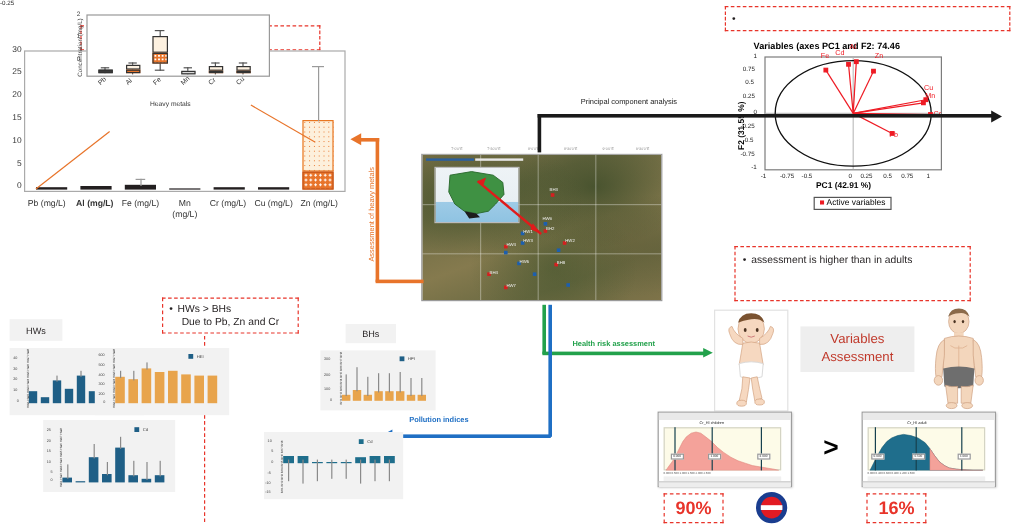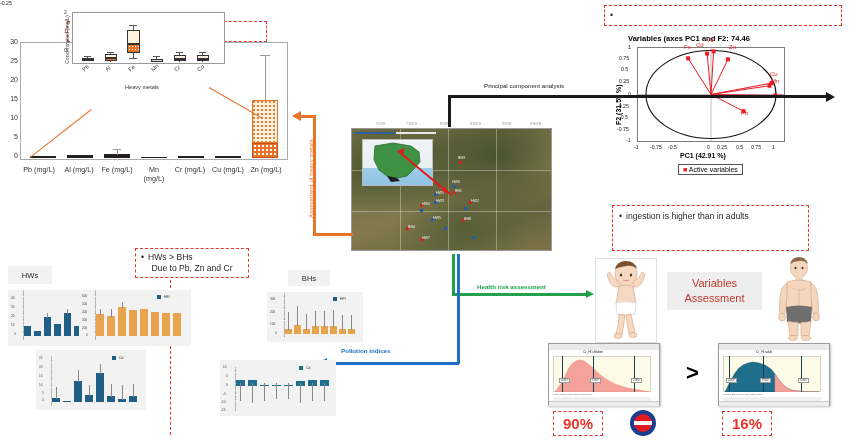--- a/index.html
+++ b/index.html
@@ -155,21 +155,21 @@
 
 <div class="zbar-top" style="left:252px;top:100px;width:26px;height:43px;"></div>
 <div class="zbar-bot" style="left:252px;top:143px;width:26px;height:15px;
      background-image:radial-gradient(circle,#fff 0.8px,transparent 0.9px);background-size:4px 4px;"></div>
 <div class="zbar-top" style="left:252px;top:100px;width:26px;height:43px;border:none;
      background:none;background-image:radial-gradient(circle,#e8742a 0.7px,transparent 0.8px);background-size:4px 4px;"></div>
 <div class="errline" style="left:265px;top:55px;height:46px;"></div>
 <div class="errcap" style="left:260px;top:55px;width:10px;"></div>
 
 <div class="maincat" style="left:10px;top:166px;width:58px;">Pb (mg/L)</div>
-<div class="maincat" style="left:50px;top:166px;width:58px;">Al (mg/L)</div>
+<div class="maincat" style="left:50px;top:166px;width:58px;font-weight:bold;">Al (mg/L)</div>
 <div class="maincat" style="left:88px;top:166px;width:58px;">Fe (mg/L)</div>
 <div class="maincat" style="left:125px;top:166px;width:58px;">Mn<br>(mg/L)</div>
 <div class="maincat" style="left:161px;top:166px;width:58px;">Cr (mg/L)</div>
 <div class="maincat" style="left:199px;top:166px;width:58px;">Cu (mg/L)</div>
 <div class="maincat" style="left:237px;top:166px;width:58px;">Zn (mg/L)</div>
 
 <div id="inset"></div>
 <div class="insetYlab" style="left:64px;top:64px;">Concentration (mg/L)</div>
 <div class="insettick" style="left:64px;top:9px;">2</div>
 <div class="insettick" style="left:64px;top:28px;">1</div>
@@ -496,21 +496,21 @@
 <div class="minierr" style="left:288px;top:383px;height:16px;"></div>
 <div class="minierr" style="left:300px;top:383px;height:20px;"></div>
 <div class="minierr" style="left:312px;top:383px;height:18px;"></div>
 <div class="minierr" style="left:324px;top:383px;height:18px;"></div>
 <div class="minicat abs" style="left:234px;top:411px;">BH1 BH2 BH3 BH4 BH5 BH6 BH7 BH8</div>
 
 <div class="callout just" style="left:612px;top:205px;width:197px;height:46px;padding:5px 6px;">
   <div style="display:flex;">
     <span class="bullet">•</span>
     <div style="flex:1;">
-      <p>ingestion is higher than in adults</p>
+      <p>assessment is higher than in adults</p>
     </div>
   </div>
 </div>
 
 <div class="personbox" style="left:595px;top:258px;width:62px;height:85px;"></div>
 <svg width="62" height="85" style="position:absolute;left:595px;top:258px;">
   <ellipse cx="31" cy="16" rx="11" ry="12" fill="#f6d8c0" stroke="#d4a583" stroke-width="0.6"></ellipse>
   <path d="M20 11 Q22 3 31 3 Q40 3 42 11 Q38 7 31 8 Q24 9 20 11 Z" fill="#7a5230"></path>
   <ellipse cx="26" cy="17" rx="1.2" ry="1.6" fill="#4a3322"></ellipse>
   <ellipse cx="36" cy="17" rx="1.2" ry="1.6" fill="#4a3322"></ellipse>

